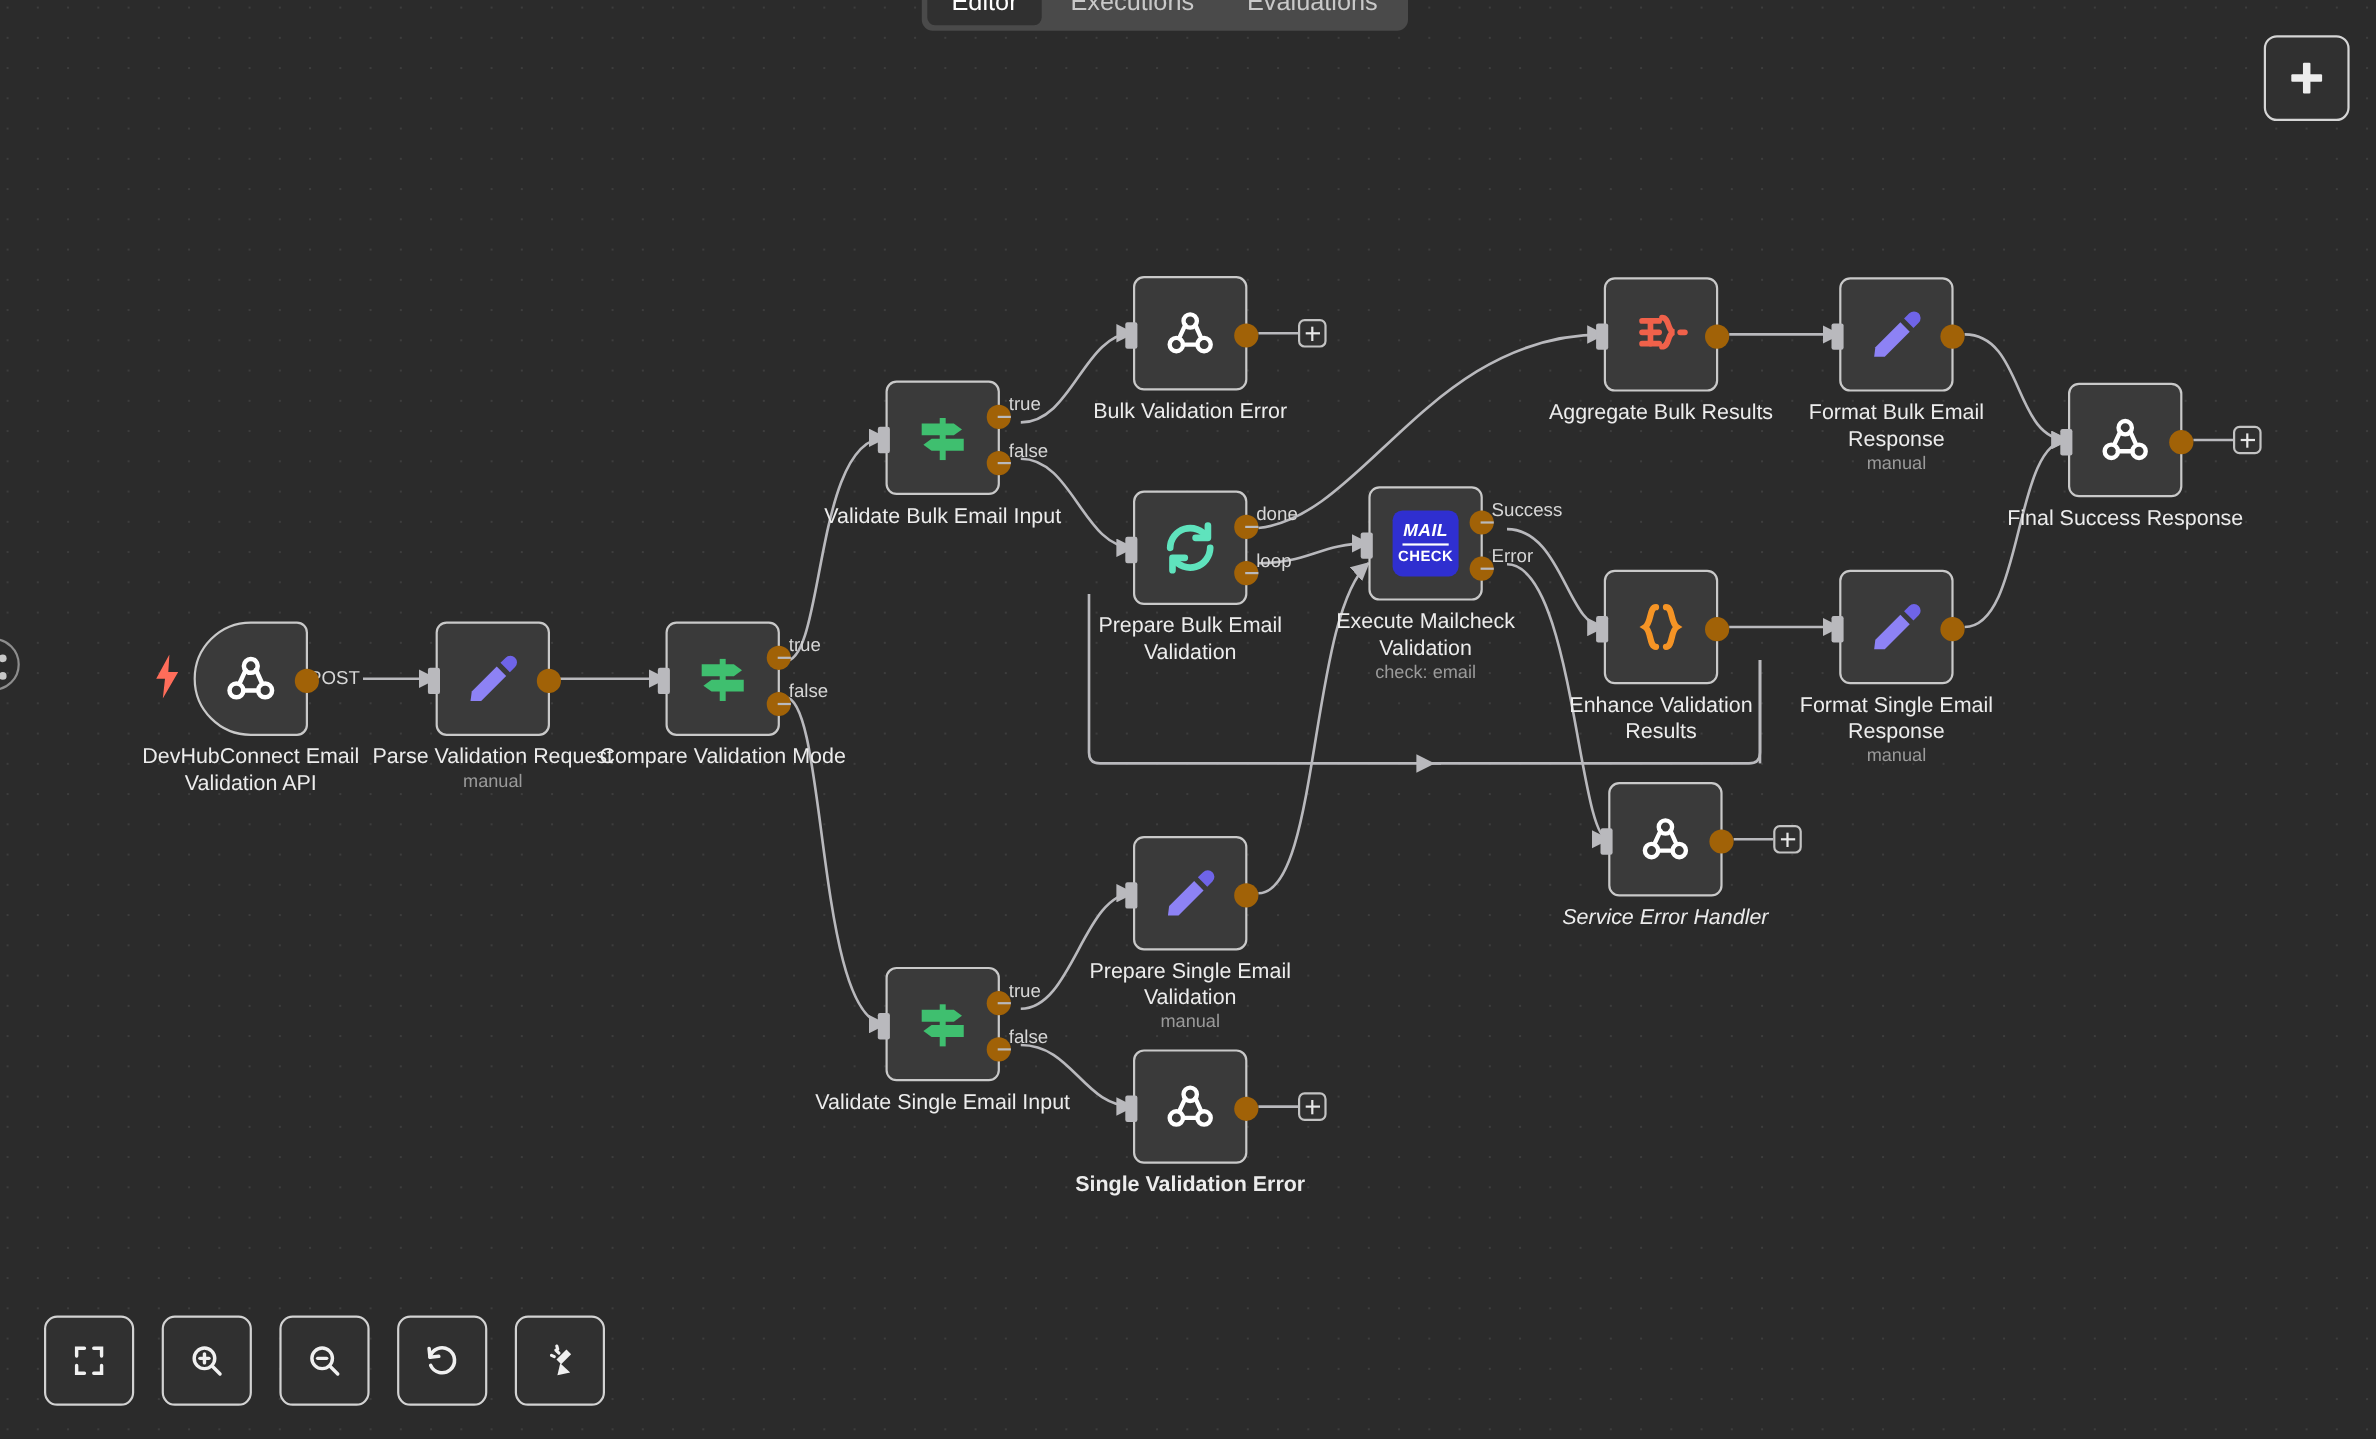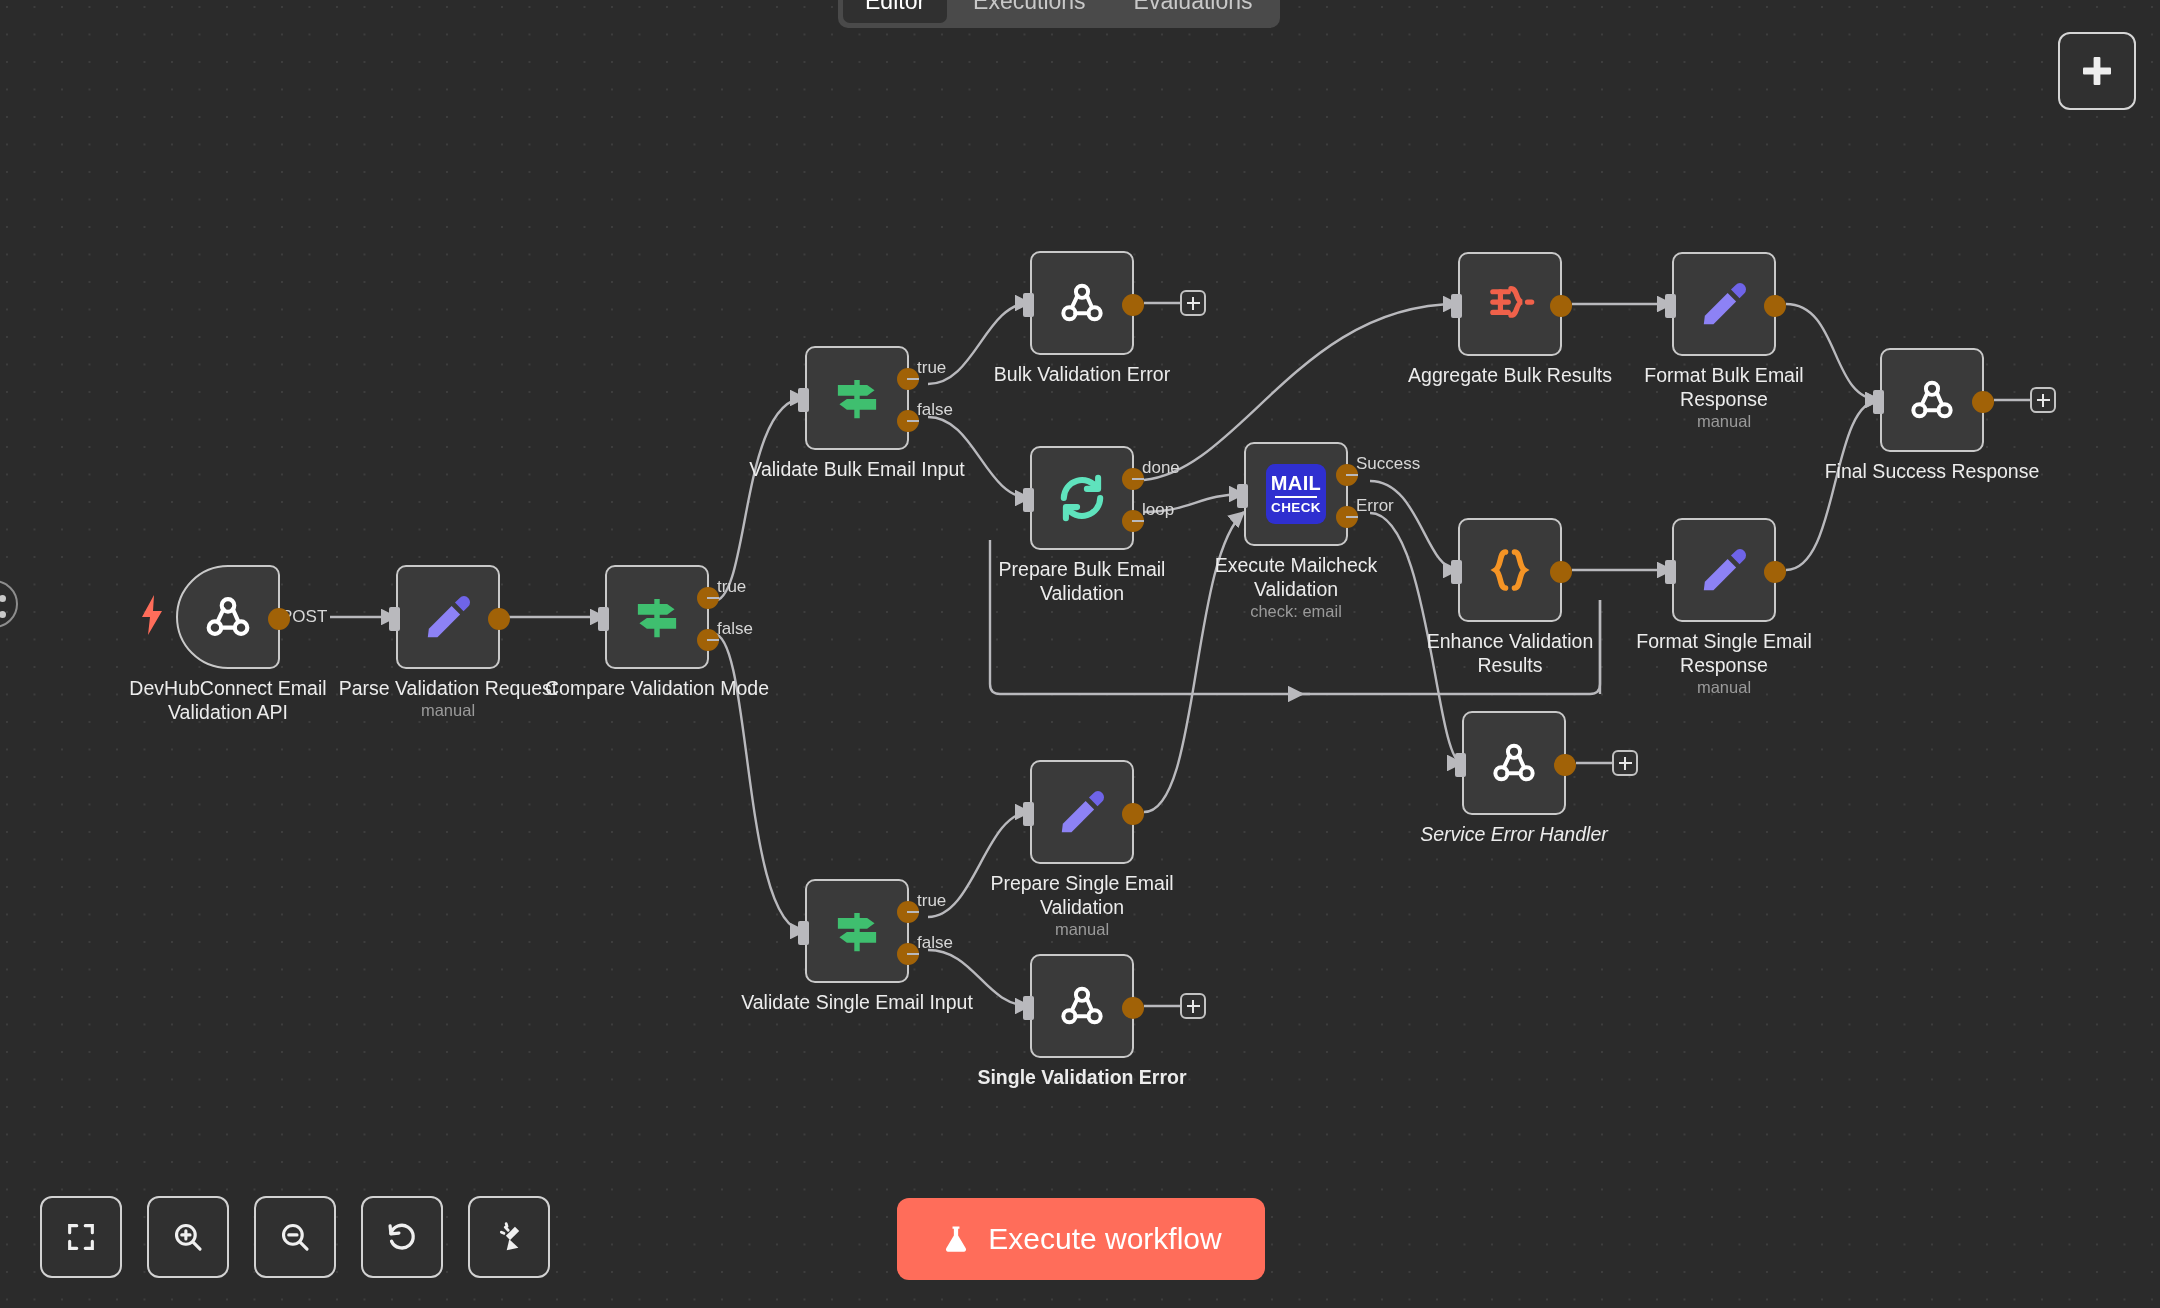--- a/index.html
+++ b/index.html
@@ -172,21 +172,21 @@
     width: 60px; height: 60px;
     background: #2f2fd0;
     border-radius: 9px;
     display: flex; flex-direction: column;
     align-items: center; justify-content: center;
     color: #fff;
     font-weight: bold;
     font-family: "Liberation Sans", sans-serif;
     line-height: 1;
   }
-  .mailcheck .m1 { font-size: 20px; letter-spacing: 0.4px; }
+  .mailcheck .m1 { font-size: 16px; letter-spacing: 0.4px; font-style: italic; }
   .mailcheck .rule { width: 42px; height: 2.4px; background: #fff; margin: 3px 0; }
   .mailcheck .m2 { font-size: 13.5px; letter-spacing: 0.4px; }
 
   
   #bottom-toolbar {
     position: absolute;
     left: 40px; bottom: 30px;
     display: flex; gap: 25px;
     z-index: 40;
   }
@@ -628,20 +628,14 @@
         <path d="M19.6 3.2 L12.6 10.2 L10.2 7.8 L17.2 0.8 Z" fill="none"></path>
         <path d="M16.2 4.8 L19.2 7.8 L12.8 14.2 L9.8 11.2 Z" fill="#f0f0f0"></path>
         <path d="M12.2 13.6 L10.4 21.4 L18.6 19.6 Z" fill="#f0f0f0"></path>
         <path d="M9.4 5.2 L11.4 7.2" stroke="#f0f0f0" stroke-width="2" stroke-linecap="round"></path>
         <path d="M6.6 8.6 L8.4 9.4" stroke="#f0f0f0" stroke-width="2" stroke-linecap="round"></path>
         <path d="M10.0 2.6 L10.6 4.6" stroke="#f0f0f0" stroke-width="2" stroke-linecap="round"></path>
       </svg>
     </div>
   </div>
 
-  <div id="execute-btn">
-    <svg width="32" height="32" viewBox="0 0 24 24">
-      <path d="M9.4 2.6 H14.6 V4.4 H13.6 V9.4 L19.3 19.0 A1.7 1.7 0 0 1 17.9 21.6 H6.1 A1.7 1.7 0 0 1 4.7 19.0 L10.4 9.4 V4.4 H9.4 Z" fill="#ffffff"></path>
-    </svg>
-    <span>Execute workflow</span>
-  </div>
 
 </div>
 
 </body></html>

